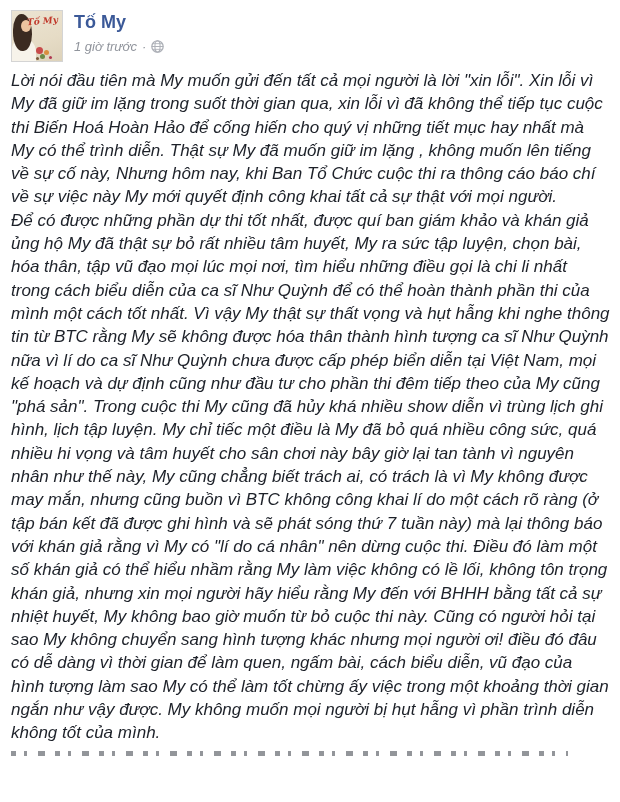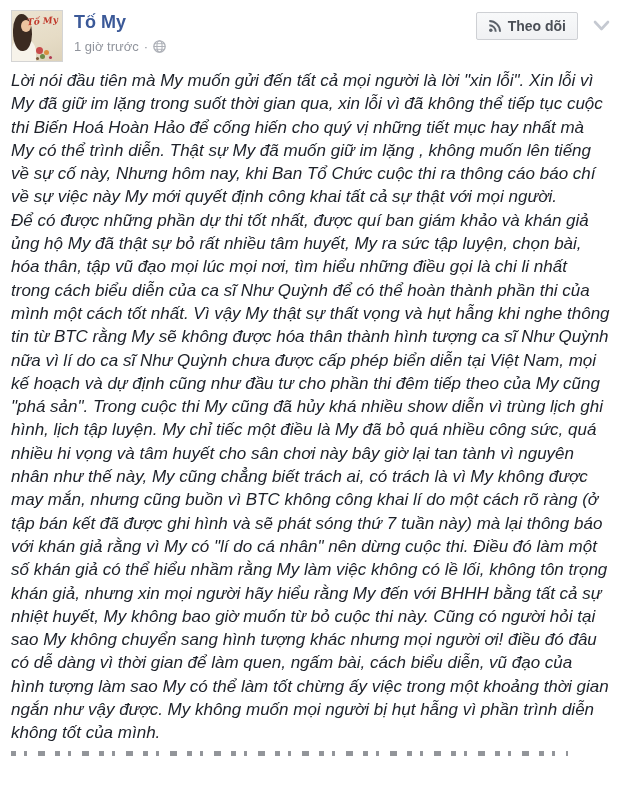--- a/index.html
+++ b/index.html
@@ -30,21 +30,21 @@
   .av-flowers { position:absolute; left:24px; top:36px; width:7px; height:7px;
     border-radius:50%; background:#c84b4b;
     box-shadow:7px 2px 0 -1px #d98f3e, 3px 6px 0 -1px #6d8a46, 11px 7px 0 -2px #b03a52, -2px 8px 0 -2px #7b5a3c; }
 
   .author {
     position:absolute; left:63px; top:1px; color:#3b5998; font-weight:bold;
     font-size:18px; line-height:22px; text-decoration:none; cursor:pointer;
   }
   .meta-row {
     position:absolute; left:63px; top:29px; color:#90949c; font-size:13px;
-    display:flex; align-items:center; gap:5px; cursor:pointer;
+    display:flex; align-items:center; gap:5px; cursor:pointer;font-style:italic;
   }
   .meta-row .dot { color:#90949c; }
 
   .actions { position:absolute; right:0; top:2px; display:flex; align-items:center; gap:15px; }
   .follow-btn {
     display:inline-flex; align-items:center; gap:6px;
     background:linear-gradient(#f8f9fa,#f0f1f3);
     border:1px solid #ced0d4; border-radius:2px;
     height:28px; padding:0 11px; box-sizing:border-box;
     font-family:"Liberation Sans", sans-serif;
@@ -90,33 +90,20 @@
       <span class="dot">·</span>
       <svg width="13" height="13" viewBox="0 0 16 16">
         <circle cx="8" cy="8" r="7" fill="none" stroke="#aeb1b8" stroke-width="1.6"></circle>
         <ellipse cx="8" cy="8" rx="3.2" ry="7" fill="none" stroke="#aeb1b8" stroke-width="1.3"></ellipse>
         <line x1="1" y1="8" x2="15" y2="8" stroke="#aeb1b8" stroke-width="1.3"></line>
         <line x1="2.2" y1="4.5" x2="13.8" y2="4.5" stroke="#aeb1b8" stroke-width="1.1"></line>
         <line x1="2.2" y1="11.5" x2="13.8" y2="11.5" stroke="#aeb1b8" stroke-width="1.1"></line>
       </svg>
     </div>
 
-    <div class="actions">
-      <button class="follow-btn">
-        <svg width="14" height="14" viewBox="0 0 16 16">
-          <circle cx="3.2" cy="12.8" r="2" fill="#5b6169"></circle>
-          <path d="M1.5 7.2 A 7.3 7.3 0 0 1 8.8 14.5" fill="none" stroke="#5b6169" stroke-width="2.2"></path>
-          <path d="M1.5 2.2 A 12.3 12.3 0 0 1 13.8 14.5" fill="none" stroke="#5b6169" stroke-width="2.2"></path>
-        </svg>
-        <span>Theo dõi</span>
-      </button>
-      <svg class="chev" width="17" height="12" viewBox="0 0 17 12">
-        <polyline points="2,2 8.5,9 15,2" fill="none" stroke="#c5c9d1" stroke-width="2.6" stroke-linecap="round" stroke-linejoin="round"></polyline>
-      </svg>
-    </div>
   </div>
 
   <div class="body-text">
     <p>Lời nói đầu tiên mà My muốn gửi đến tất cả mọi người là lời "xin lỗi". Xin lỗi vì My đã giữ im lặng trong suốt thời gian qua, xin lỗi vì đã không thể tiếp tục cuộc thi Biến Hoá Hoàn Hảo để cống hiến cho quý vị những tiết mục hay nhất mà My có thể trình diễn. Thật sự My đã muốn giữ im lặng , không muốn lên tiếng về sự cố này, Nhưng hôm nay, khi Ban Tổ Chức cuộc thi ra thông cáo báo chí về sự việc này My mới quyết định công khai tất cả sự thật với mọi người.</p>
     <p>Để có được những phần dự thi tốt nhất, được quí ban giám khảo và khán giả ủng hộ My đã thật sự bỏ rất nhiều tâm huyết, My ra sức tập luyện, chọn bài, hóa thân, tập vũ đạo mọi lúc mọi nơi, tìm hiểu những điều gọi là chi li nhất trong cách biểu diễn của ca sĩ Như Quỳnh để có thể hoàn thành phần thi của mình một cách tốt nhất. Vì vậy My thật sự thất vọng và hụt hẫng khi nghe thông tin từ BTC rằng My sẽ không được hóa thân thành hình tượng ca sĩ Như Quỳnh nữa vì lí do ca sĩ Như Quỳnh chưa được cấp phép biển diễn tại Việt Nam, mọi kế hoạch và dự định cũng như đầu tư cho phần thi đêm tiếp theo của My cũng "phá sản". Trong cuộc thi My cũng đã hủy khá nhiều show diễn vì trùng lịch ghi hình, lịch tập luyện. My chỉ tiếc một điều là My đã bỏ quá nhiều công sức, quá nhiều hi vọng và tâm huyết cho sân chơi này bây giờ lại tan tành vì nguyên nhân như thế này, My cũng chẳng biết trách ai, có trách là vì My không được may mắn, nhưng cũng buồn vì BTC không công khai lí do một cách rõ ràng (ở tập bán kết đã được ghi hình và sẽ phát sóng thứ 7 tuần này) mà lại thông báo với khán giả rằng vì My có "lí do cá nhân" nên dừng cuộc thi. Điều đó làm một số khán giả có thể hiểu nhầm rằng My làm việc không có lề lối, không tôn trọng khán giả, nhưng xin mọi người hãy hiểu rằng My đến với BHHH bằng tất cả sự nhiệt huyết, My không bao giờ muốn từ bỏ cuộc thi này. Cũng có người hỏi tại sao My không chuyển sang hình tượng khác nhưng mọi người ơi! điều đó đâu có dễ dàng vì thời gian để làm quen, ngấm bài, cách biểu diễn, vũ đạo của hình tượng làm sao My có thể làm tốt chừng ấy việc trong một khoảng thời gian ngắn như vậy được. My không muốn mọi người bị hụt hẫng vì phần trình diễn không tốt của mình.</p>
     <div class="clipped-line"></div>
   </div>
 
 </div>
 

